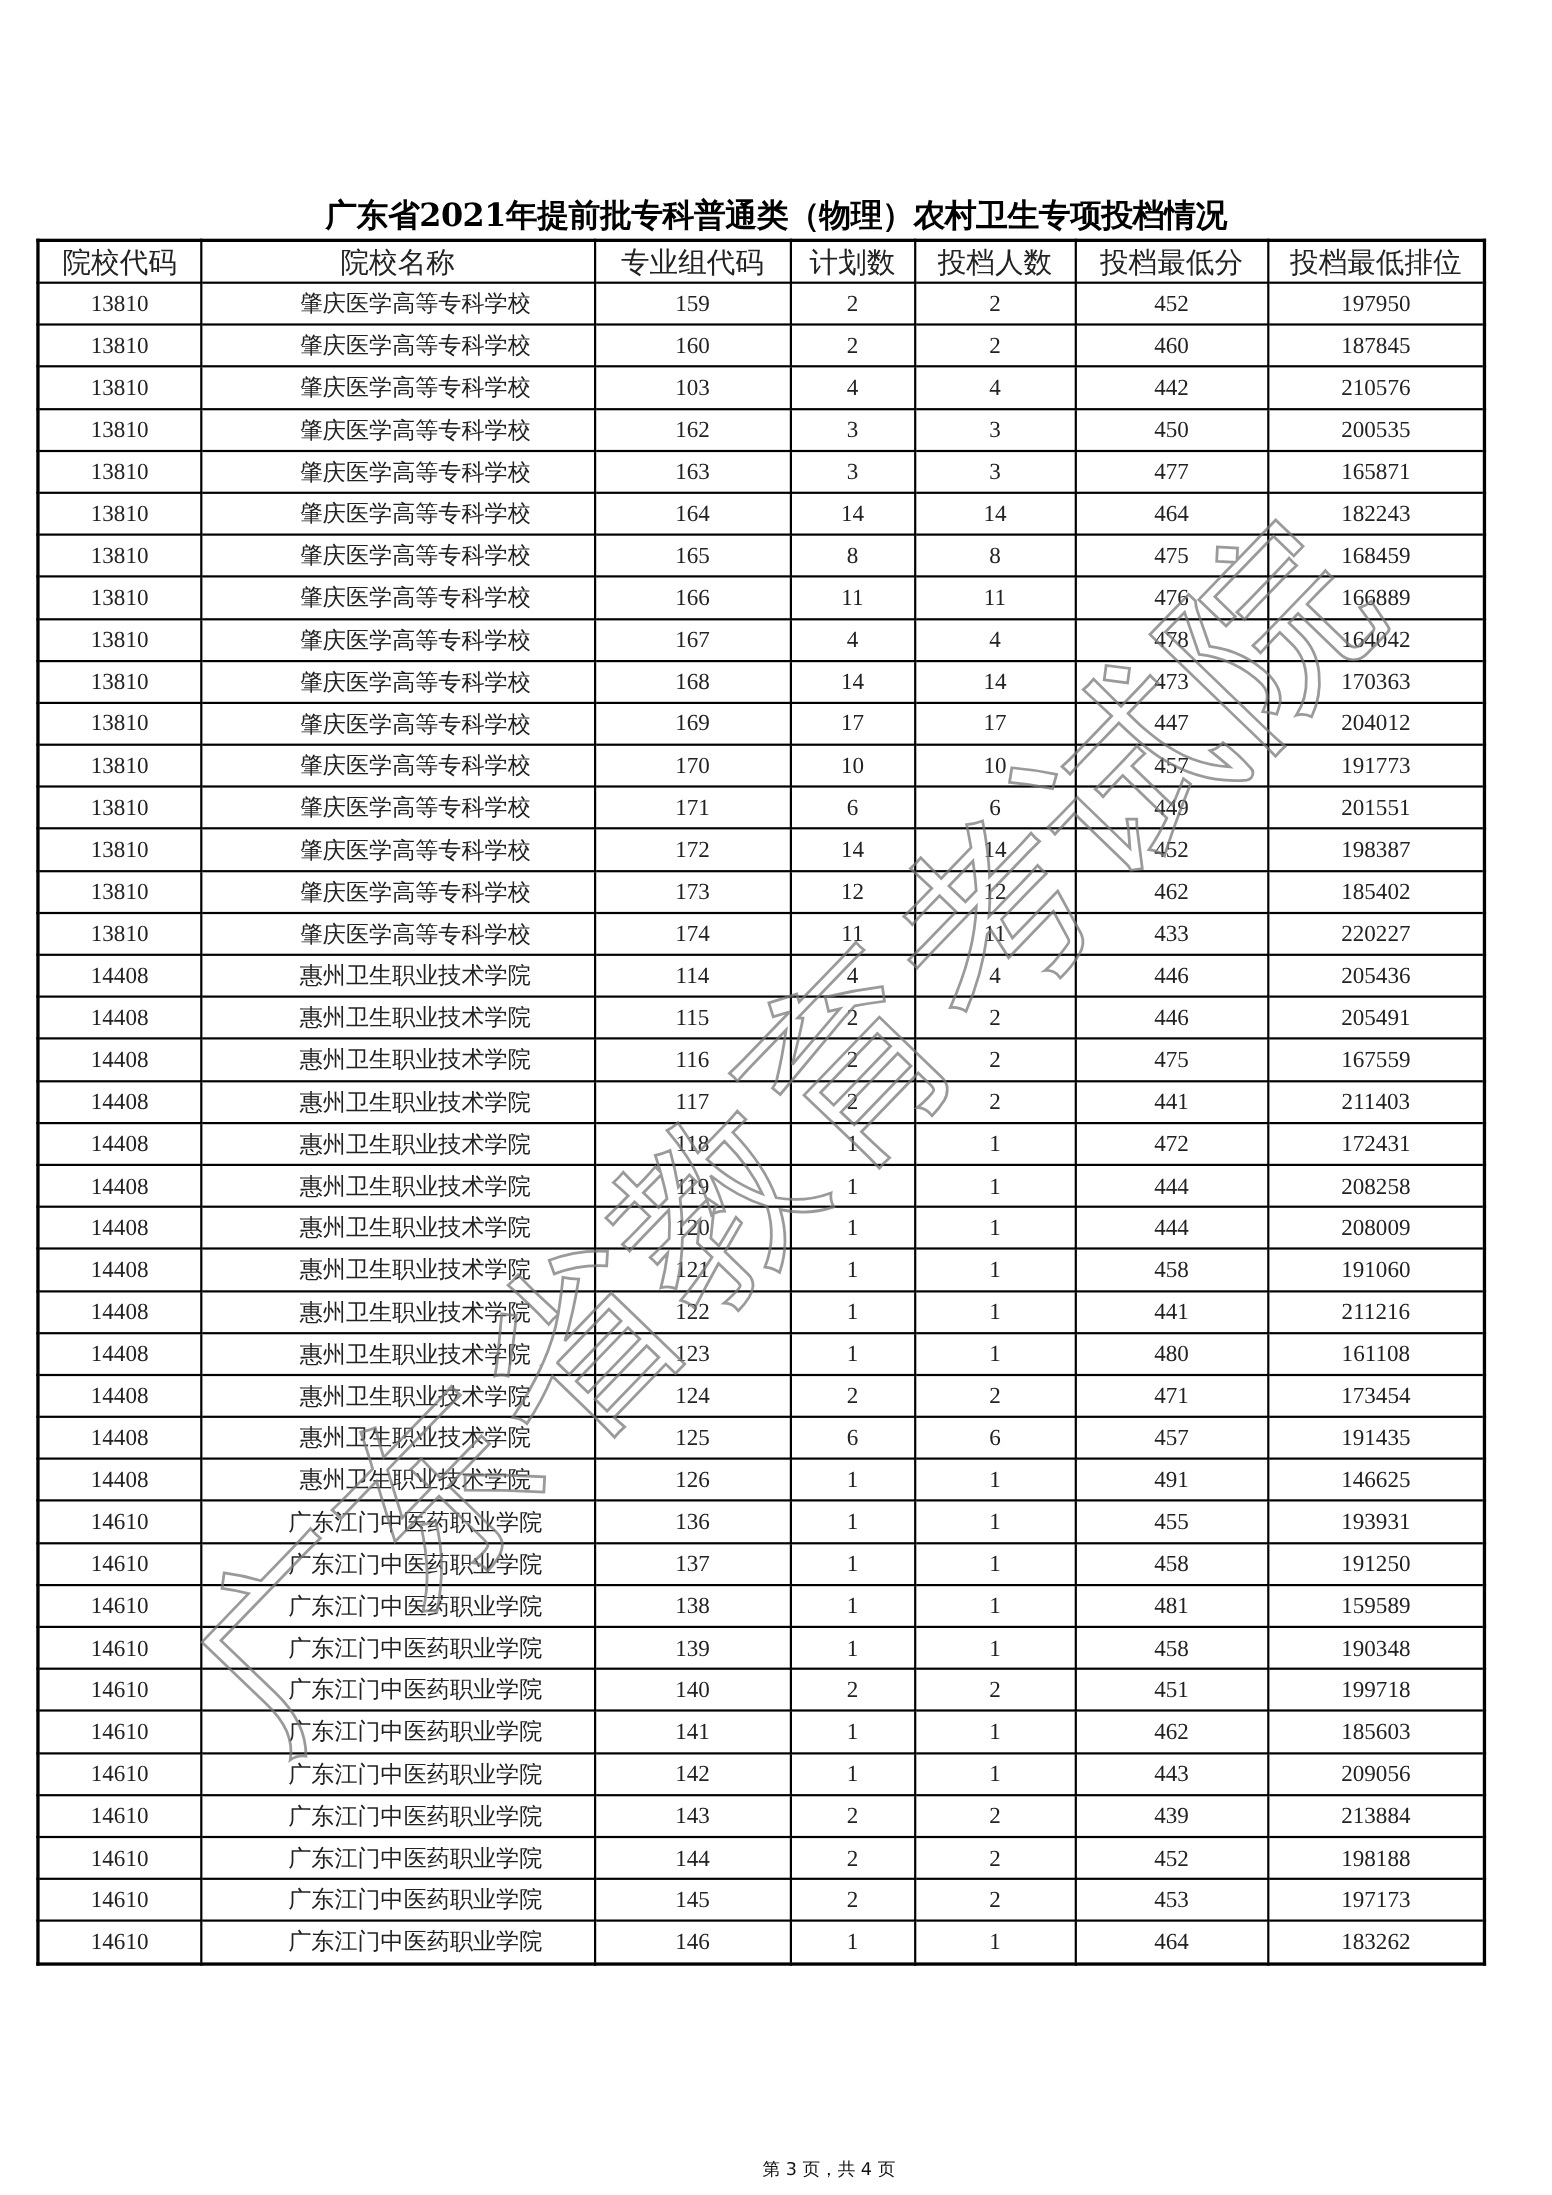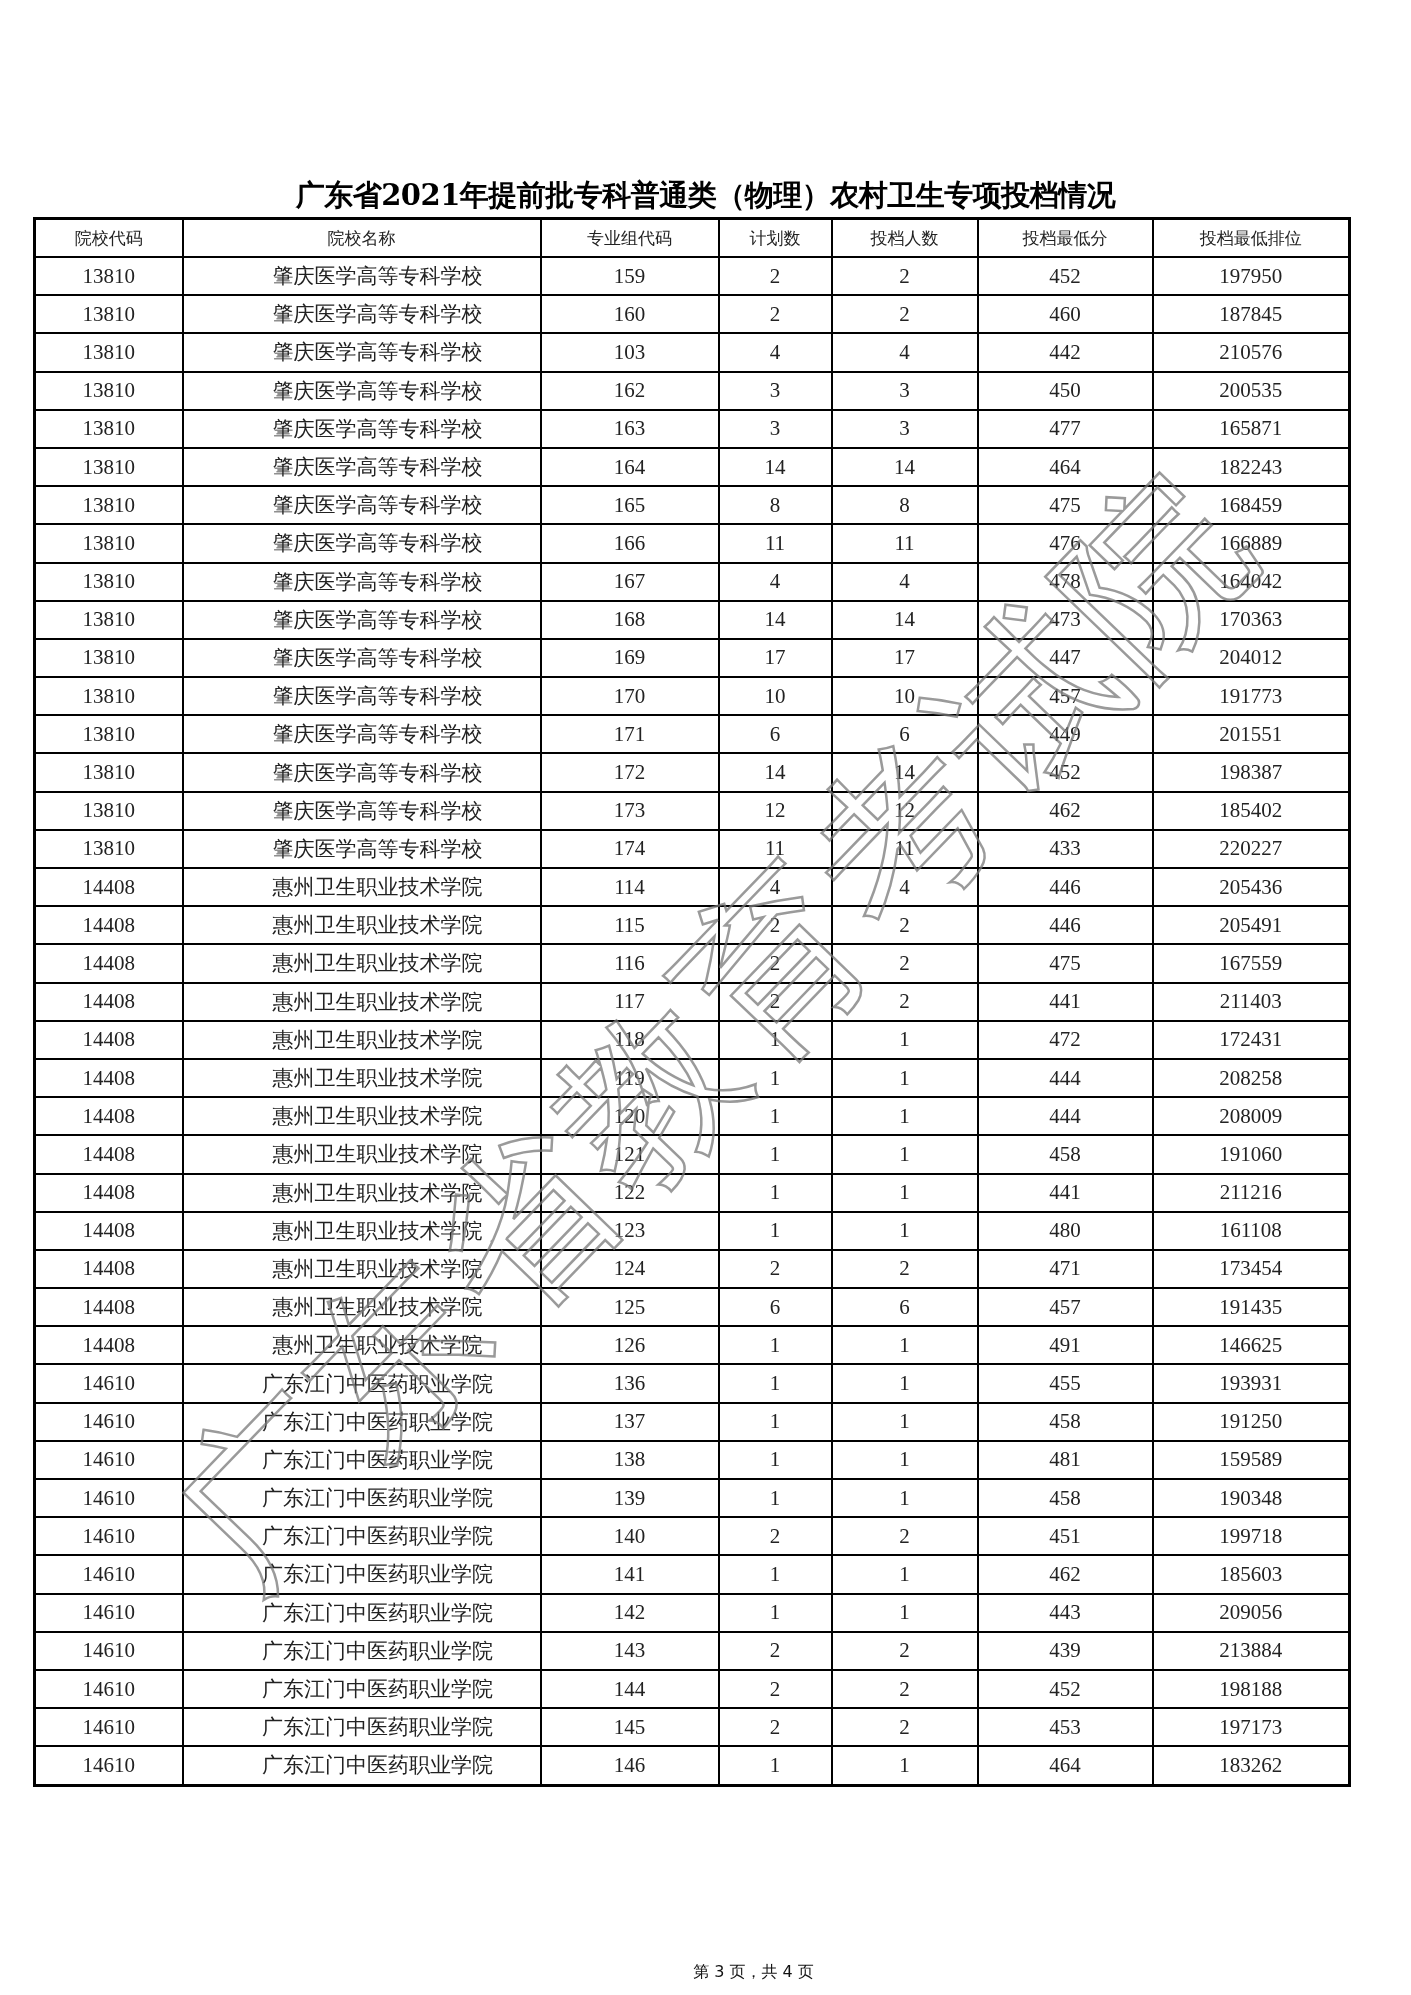--- a/index.html
+++ b/index.html
@@ -15,21 +15,21 @@
   table.grid {
     position: absolute; left: 33px; top: 217px; border-collapse: collapse;
     table-layout: fixed; width: 1315px;
     border: 3px solid #000;
   }
   table.grid th, table.grid td {
     border: 2.5px solid #000; text-align: center; padding: 0;
     font-weight: normal; white-space: nowrap; overflow: hidden;
   }
   table.grid th {
-    height: 36px; font-size: 17px; font-family: "DejaVu Serif", "Liberation Serif", serif; color: #222;
+    height: 36px; font-size: 26px; font-family: "DejaVu Serif", "Liberation Serif", serif; color: #222;
   }
   table.grid td {
     height: 36.2px; font-size: 21px; color: #222;
   }
   table.grid td.name { font-family: "DejaVu Serif", "Liberation Serif", serif; font-size: 21px; padding-left: 32px; }
   .footer {
     position: absolute; left: 0; width: 1411px; top: 1962px; text-align: center;
     font-family: "DejaVu Sans", "Liberation Sans", sans-serif; font-size: 16px; color: #111; padding-left: 48px;
   }
   .watermark {

